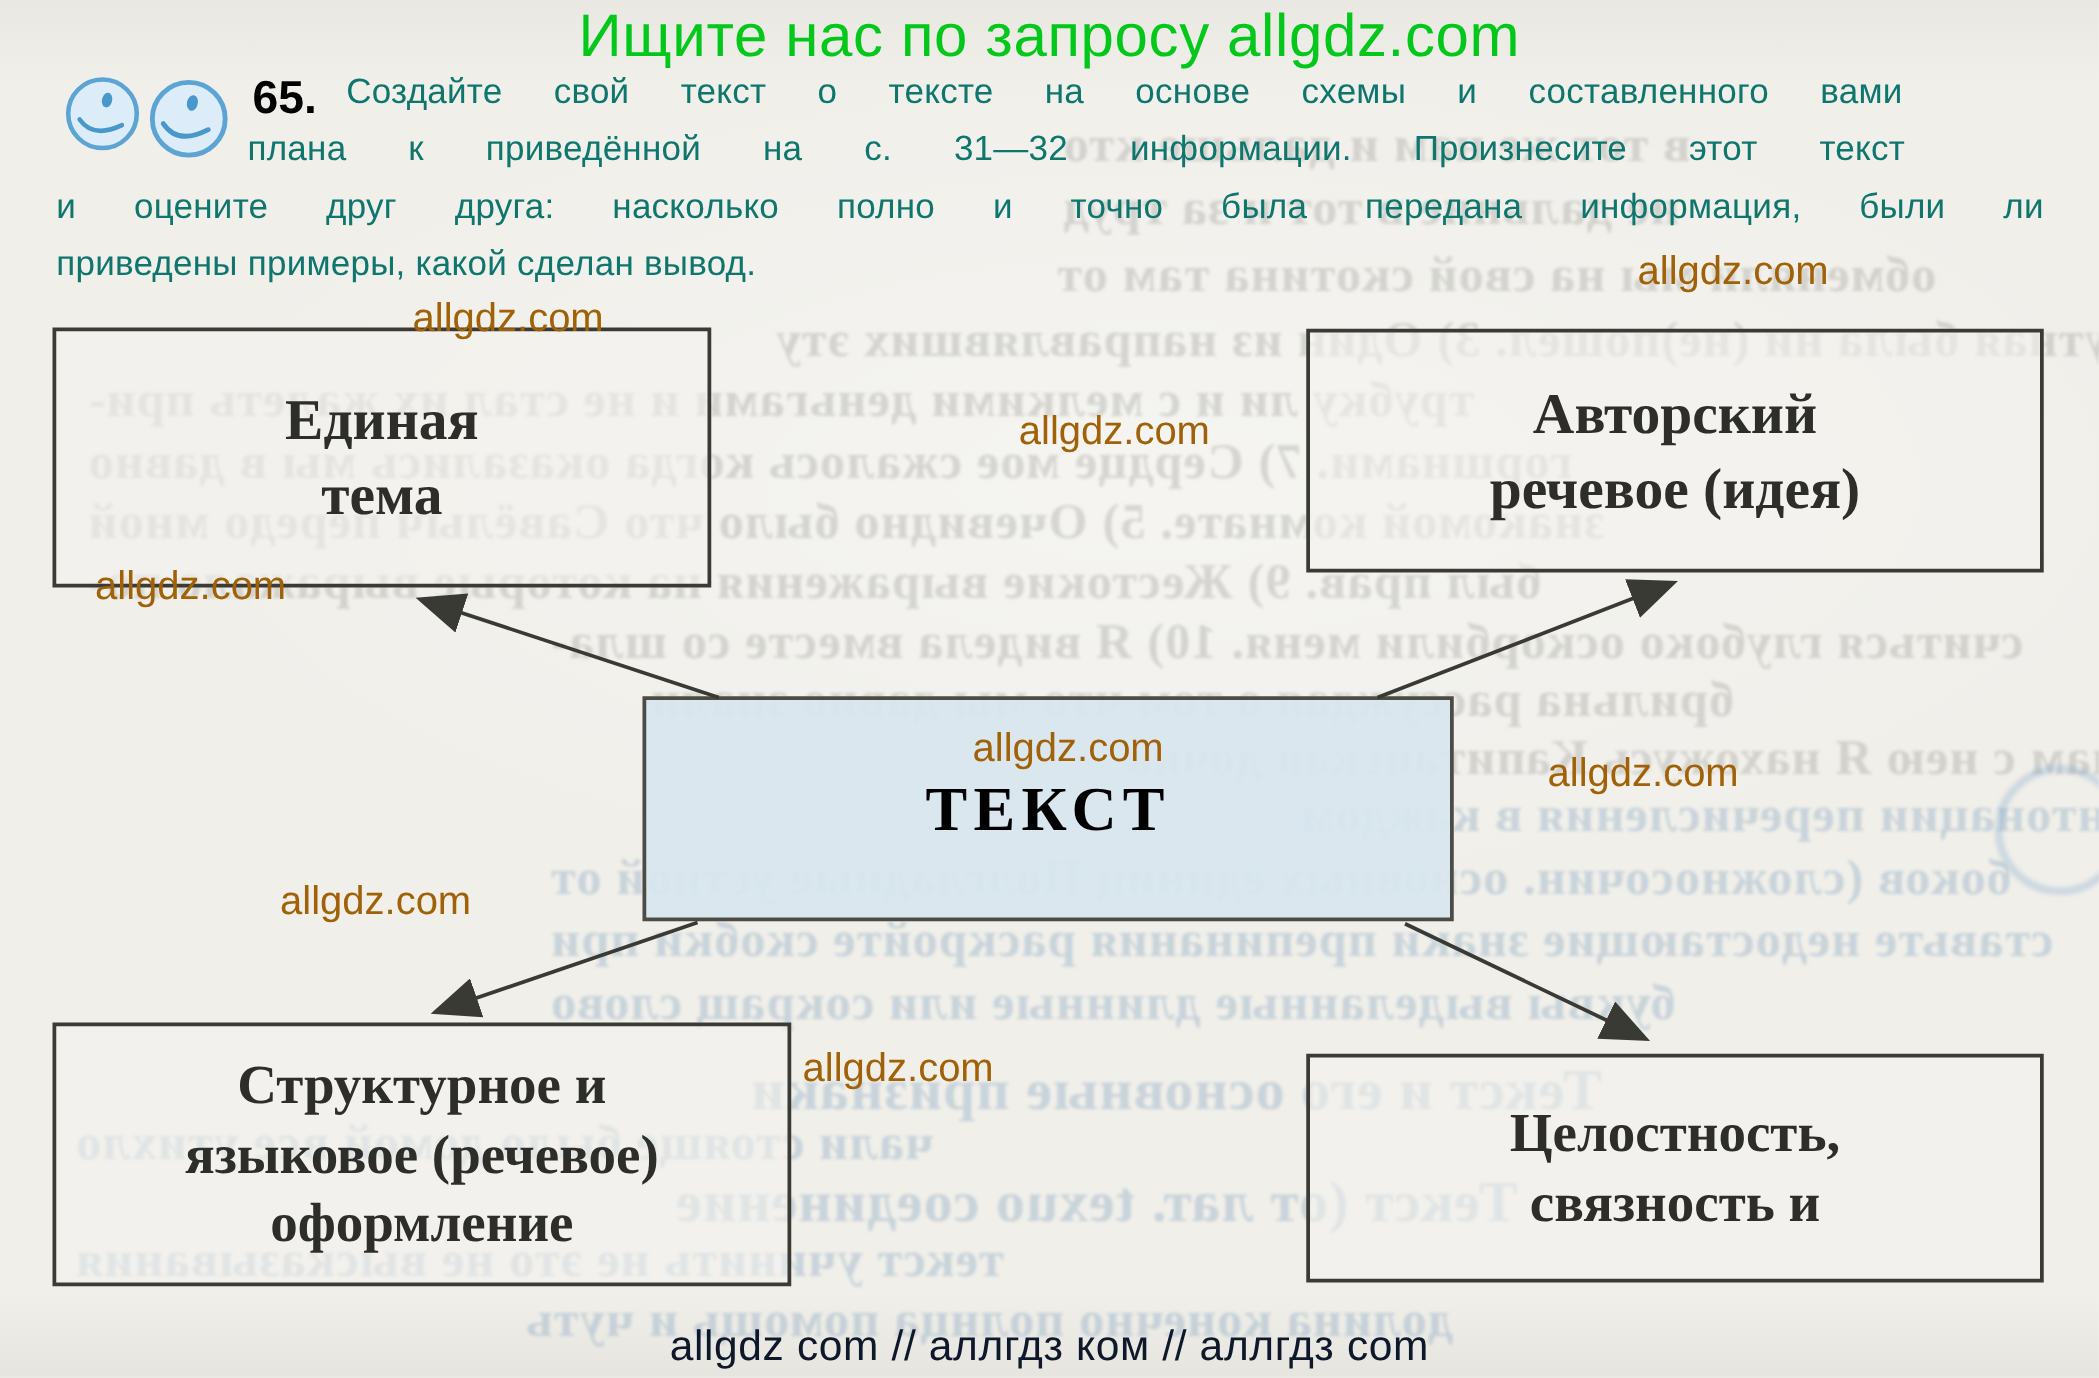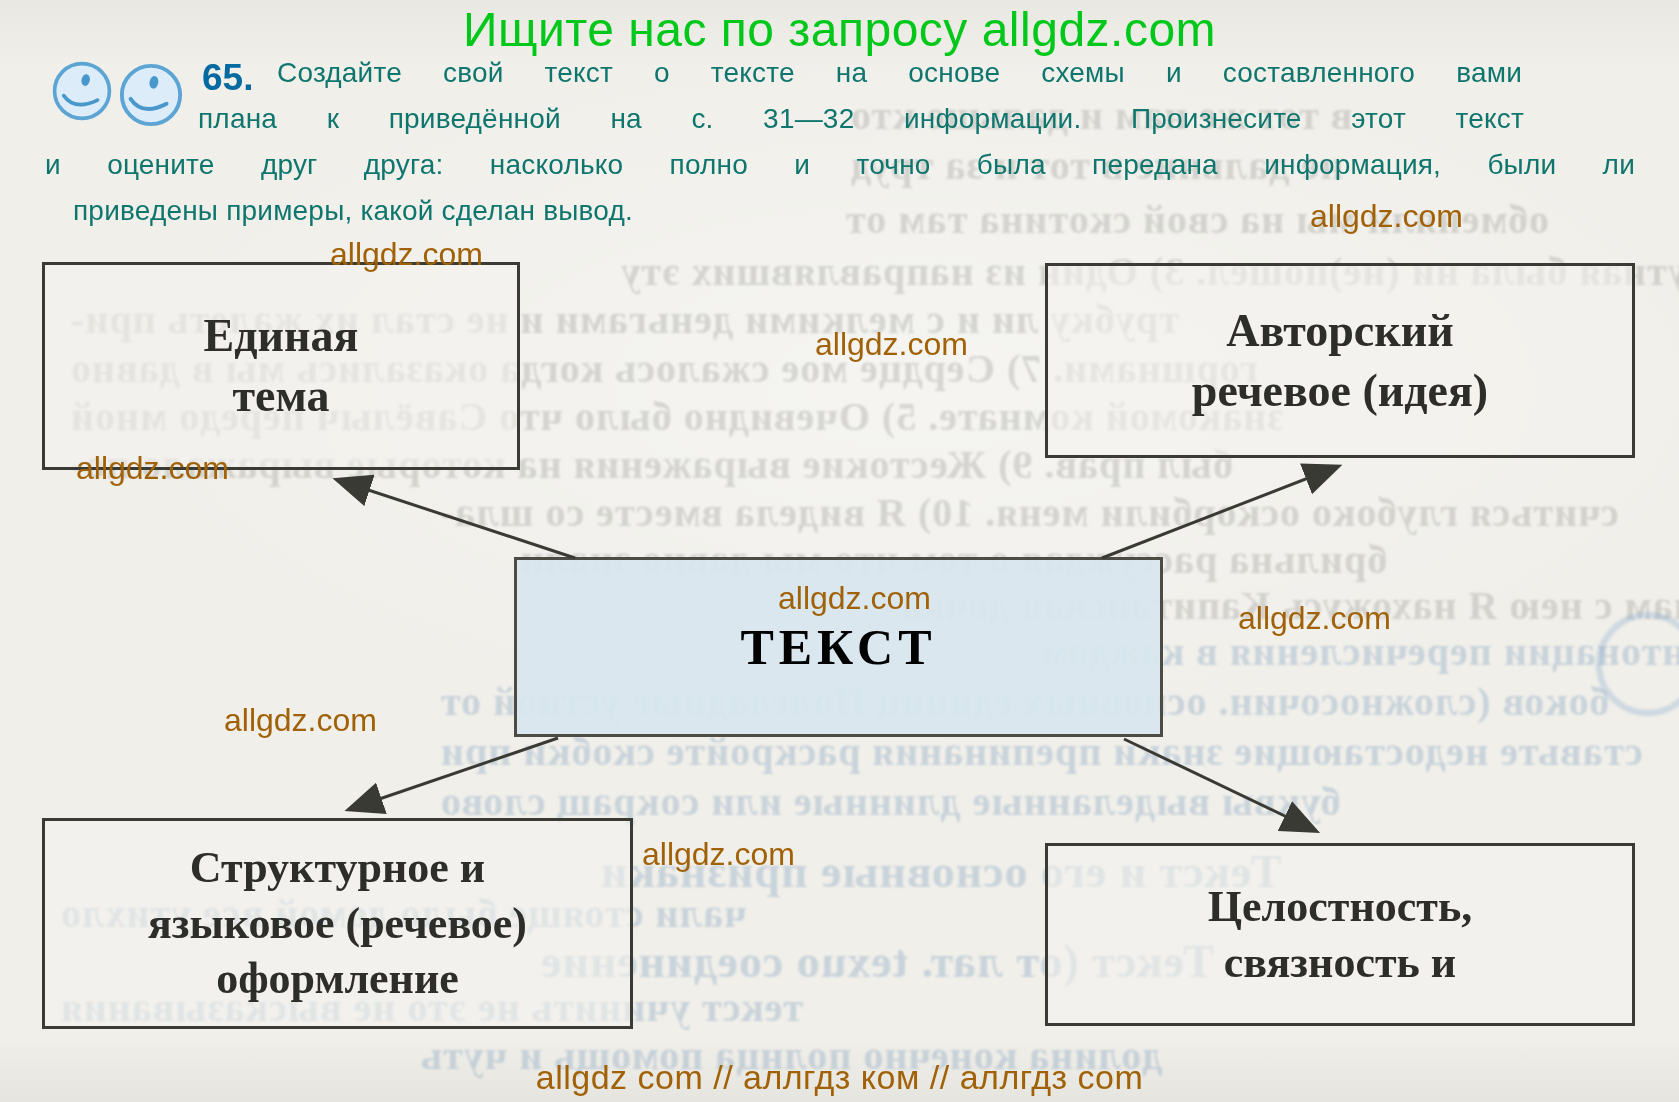--- a/index.html
+++ b/index.html
@@ -22,30 +22,30 @@
   .green-header{
     position:absolute;left:0;top:2px;width:1679px;
     text-align:center;font-size:48px;font-weight:400;
     color:#00c81a;z-index:7;letter-spacing:0.5px;
   }
 
   .smiley{position:absolute;z-index:6;}
 
   .ex-number{
     position:absolute;left:202px;top:57px;
-    font-size:37px;font-weight:bold;color:#0369a1;z-index:6;
+    font-size:37px;font-weight:bold;color:#000000;z-index:6;
   }
   .task-line{
     position:absolute;
     font-size:28px;color:#0f766e;
     text-align:justify;text-align-last:justify;
     white-space:normal;z-index:6;
     letter-spacing:0.2px;
   }
-  .task-line.last{text-align:left;text-align-last:left;margin-left:28px;}
+  .task-line.last{text-align:left;text-align-last:left;}
 
   .dbox{
     position:absolute;
     border:3px solid #3b3b35;
     background:rgba(244,243,239,0.55);
     display:flex;flex-direction:column;align-items:center;justify-content:center;
     z-index:2;box-sizing:border-box;
   }
   .dbox .bline{
     font-family:"Liberation Serif", serif;
@@ -63,21 +63,21 @@
   .dbox.small-text .bline{font-size:44px;line-height:1.27;}
 
   .arrow-layer{position:absolute;left:0;top:0;z-index:4;pointer-events:none;}
 
   .watermark{
     position:absolute;font-size:32px;color:#a16207;
     z-index:7;white-space:nowrap;
   }
   .footer-line{
     position:absolute;left:0;top:1058px;width:1679px;
-    text-align:center;font-size:34px;color:#a16207;
+    text-align:center;font-size:34px;color:#0f172a;
     z-index:7;letter-spacing:0.5px;
   }
 
   .ghost{
     position:absolute;
     font-family:"Liberation Serif", serif;font-weight:bold;
     white-space:nowrap;z-index:1;
     transform:scaleX(-1);
     filter:blur(1.3px);
     font-size:40px;letter-spacing:1px;
@@ -131,21 +131,21 @@
   <ellipse cx="38" cy="22" rx="4.5" ry="6.5" fill="#4898cc" transform="rotate(12 38 22)"></ellipse>
   <path d="M14,39 Q26,57 51,44" fill="none" stroke="#4898cc" stroke-width="4" stroke-linecap="round"></path>
 </svg>
 
 <div class="ex-number">65.</div>
 <div class="task-line" style="left:277px;top:57px;width:1245px;">Создайте свой текст о тексте на основе схемы и составленного вами</div>
 <div class="task-line" style="left:198px;top:103px;width:1326px;">плана к приведённой на с. 31—32 информации. Произнесите этот текст</div>
 <div class="task-line" style="left:45px;top:149px;width:1590px;">и оцените друг друга: насколько полно и точно была передана информация, были ли</div>
 <div class="task-line last" style="left:45px;top:195px;width:1590px;">приведены примеры, какой сделан вывод.</div>
 
-<div class="dbox" style="left:42px;top:262px;width:478px;height:208px;">
+<div class="dbox" style="left:42px;top:262px;width:527px;height:208px;">
   <div class="bline">Единая</div>
   <div class="bline">тема</div>
 </div>
 
 <div class="dbox" style="left:1045px;top:263px;width:590px;height:195px;align-items:center;">
   <div class="bline">Авторский</div>
   <div class="bline">речевое (идея)</div>
 </div>
 
 <div class="dbox center-box" style="left:514px;top:557px;width:649px;height:180px;">

